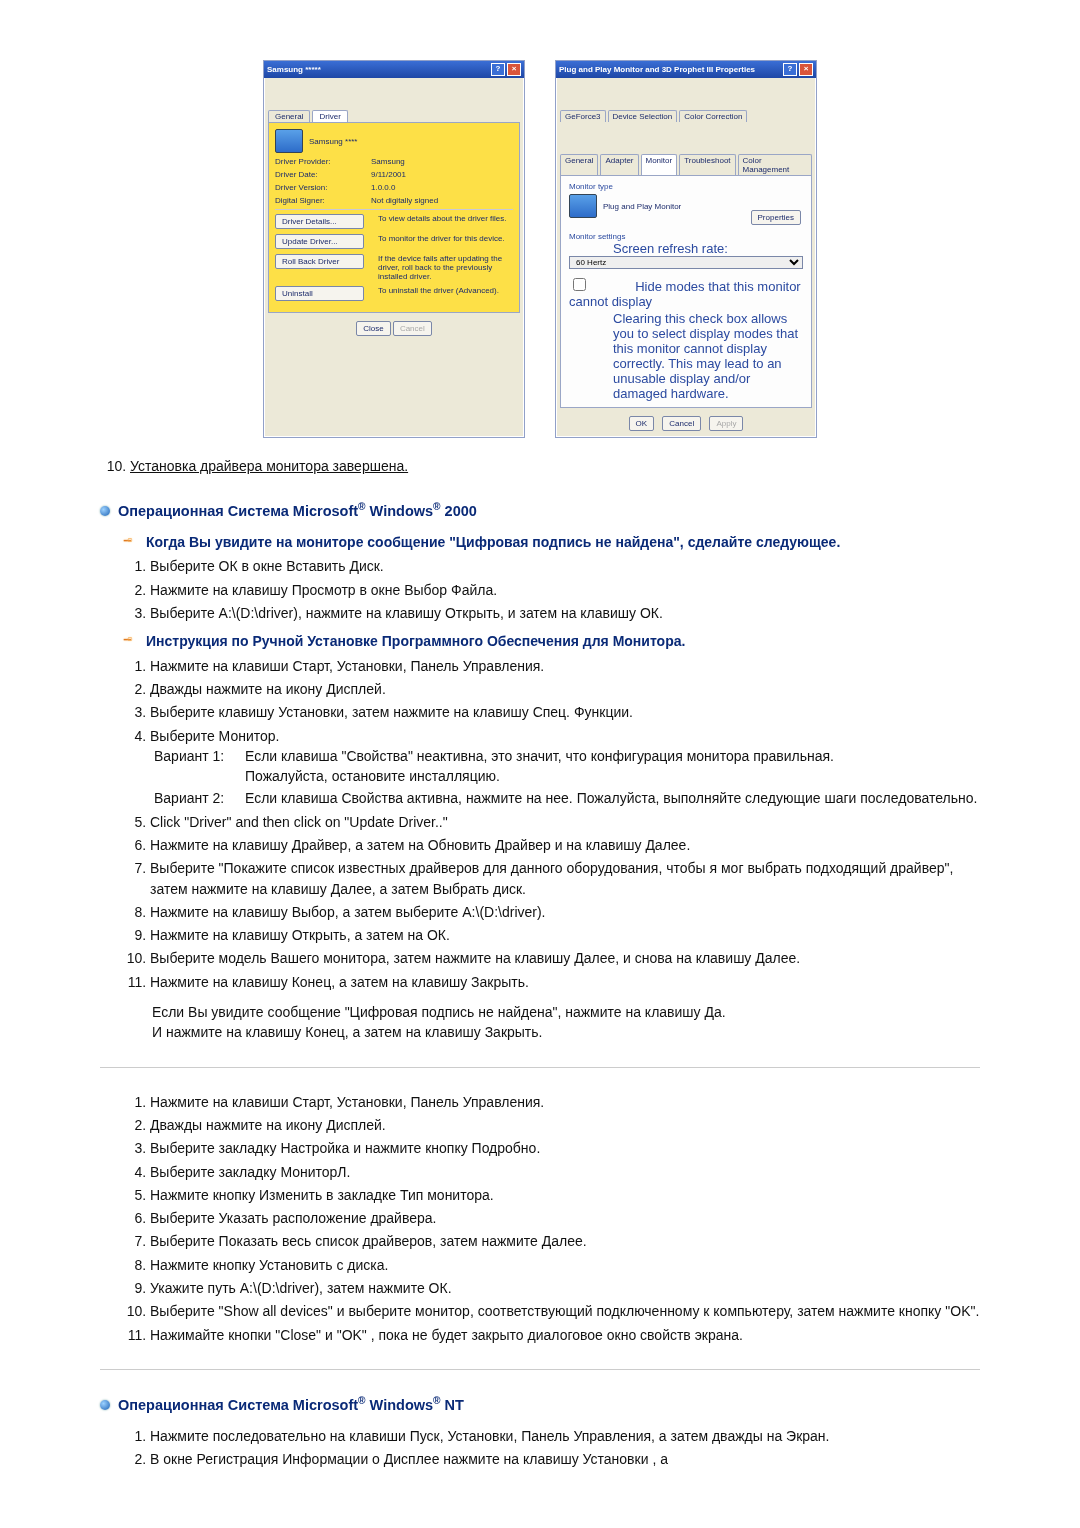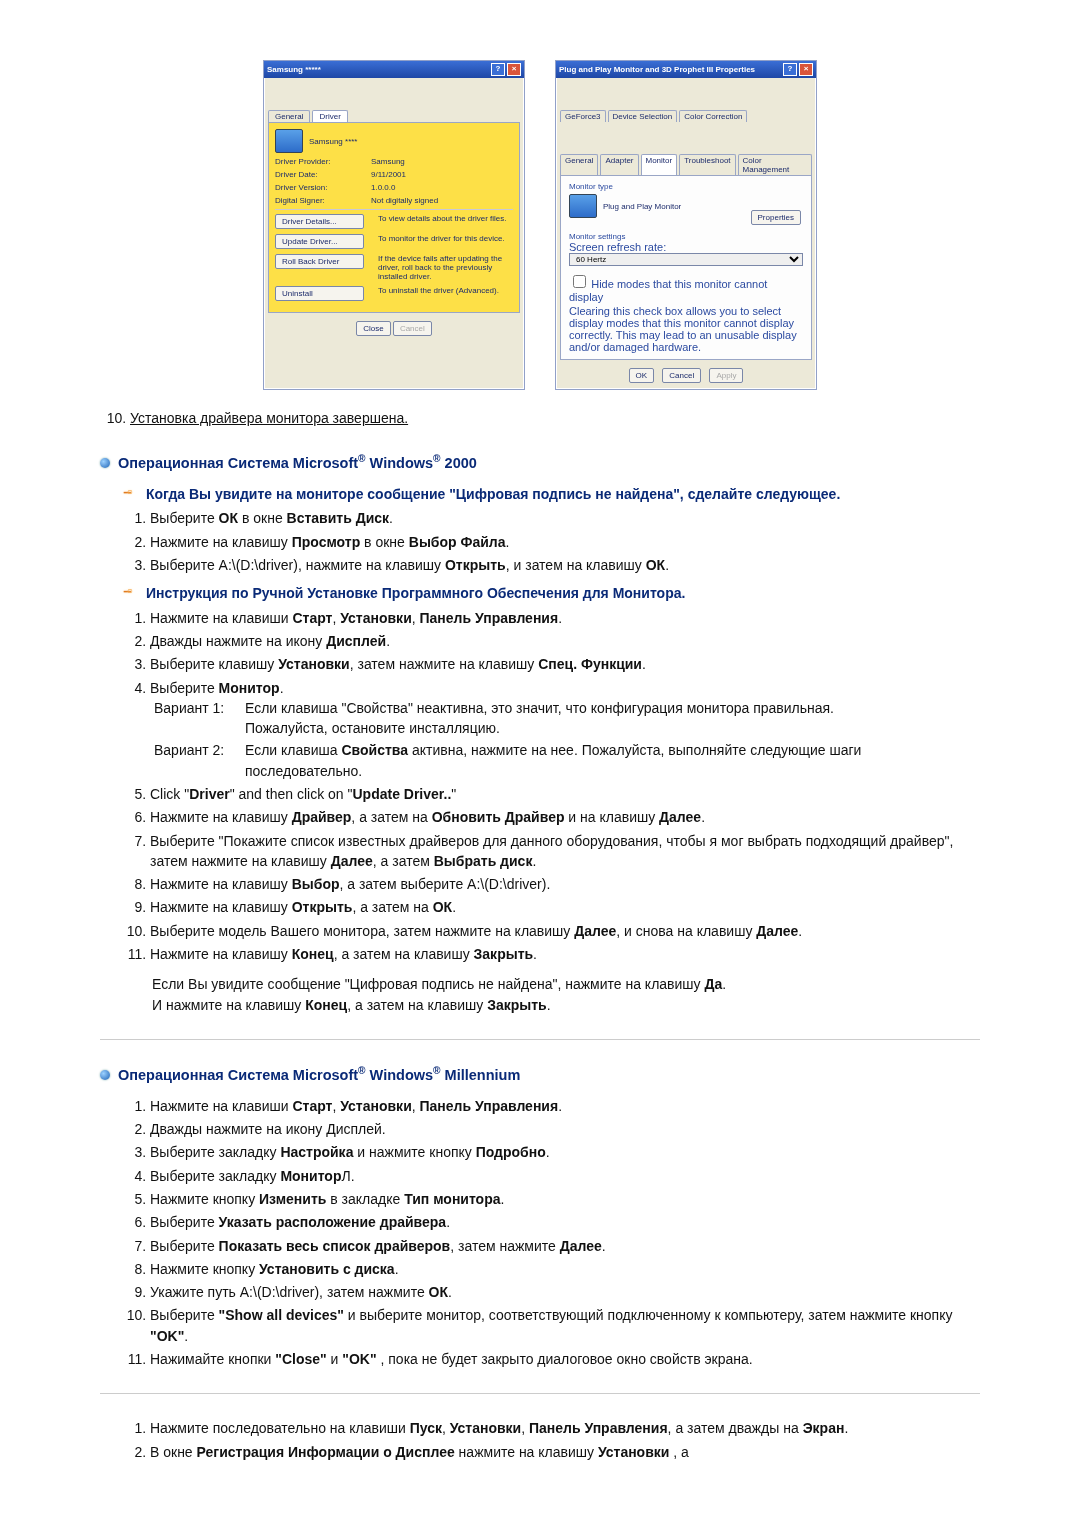--- a/index.html
+++ b/index.html
@@ -79,21 +79,21 @@
     border-radius:2px;
     color:#1c2b6b;
     display:inline-block;
   }
   .dlg .btn.disabled { color:#a8a8a8; }
   .dlg .section-line {
     border-top:1px solid #c8c8d8;
     margin:4px 0;
   }
   .dlg .blue-label { color:#2b4aa0; }
-  .dlg .smalltxt { color:#2b4aa0; font-size:11px; }
+  .dlg .smalltxt { color:#2b4aa0; font-size:13px;margin-left:44px; }
   .dlg .foot { text-align:center; padding:4px 0 6px 0; }
   .dlg select, .dlg input[type=text] {
     border:1px solid #7a87a8; font-size:8px; padding:0 2px;
   }
   .dlg .monicon {
     width:26px;height:22px; display:inline-block;
     background:linear-gradient(#59a0e8,#2d6cc9);
     border:1px solid #345; border-radius:2px;
     vertical-align:middle; margin-right:6px;
   }
@@ -138,21 +138,21 @@
   .dash-ico::after { content:"○"; font-size:10px; color:#f4a03a; margin-left:-5px; }
   .steps { margin:0 0 0 22px; padding-left: 28px; }
   .steps > li { margin-bottom:3px; }
   .vars { margin-left: 4px; }
   .vars .vrow { display:flex; gap:6px; margin-bottom:2px;}
   .vars .vlabel { min-width:85px; }
   .vars .vtext { flex:1; }
   .note-block { margin:10px 0 0 52px; }
   hr.sep { border:none; border-top:1px solid #ccc; margin:24px 0; }
   sup { font-size:70%; }
-  b { font-weight:bold; }
+  b { font-weight:normal; }
 </style>
 </head>
 <body>
 
 <div class="page">
 
   <div class="shots">
 
     <div class="dlg left">
       <div class="titlebar">
@@ -311,38 +311,38 @@
       <li><span>Выберите модель Вашего монитора, затем нажмите на клавишу </span><b>Далее</b><span>, и снова на клавишу </span><b>Далее</b><span>.</span></li>
       <li><span>Нажмите на клавишу </span><b>Конец</b><span>, а затем на клавишу </span><b>Закрыть</b><span>.</span></li>
     </ol>
     <div class="note-block">
       <span>Если Вы увидите сообщение "Цифровая подпись не найдена", нажмите на клавишу </span><b>Да</b><span>.</span><br>
       <span>И нажмите на клавишу </span><b>Конец</b><span>, а затем на клавишу </span><b>Закрыть</b><span>.</span>
     </div>
 
     <hr class="sep">
 
-    <div class="sect-head">
-      <span class="bullet"></span>
-      <span><span>Операционная Система Microsoft</span><sup>®</sup><span> Windows</span><sup>®</sup><span> Millennium</span></span>
-    </div>
     <ol class="steps">
       <li><span>Нажмите на клавиши </span><b>Старт</b>, <b>Установки</b>, <b>Панель Управления</b><span>.</span></li>
       <li><span>Дважды нажмите на икону Дисплей.</span></li>
       <li><span>Выберите закладку </span><b>Настройка</b><span> и нажмите кнопку </span><b>Подробно</b><span>.</span></li>
       <li><span>Выберите закладку </span><b>Монитор</b><span>Л.</span></li>
       <li><span>Нажмите кнопку </span><b>Изменить</b><span> в закладке </span><b>Тип монитора</b><span>.</span></li>
       <li><span>Выберите </span><b>Указать расположение драйвера</b><span>.</span></li>
       <li><span>Выберите </span><b>Показать весь список драйверов</b><span>, затем нажмите </span><b>Далее</b><span>.</span></li>
       <li><span>Нажмите кнопку </span><b>Установить с диска</b><span>.</span></li>
       <li><span>Укажите путь A:\(D:\driver), затем нажмите </span><b>ОК</b><span>.</span></li>
       <li><span>Выберите </span><b>"Show all devices"</b><span> и выберите монитор, соответствующий подключенному к компьютеру, затем нажмите кнопку </span><b>"OK"</b><span>.</span></li>
       <li><span>Нажимайте кнопки </span><b>"Close"</b><span> и </span><b>"OK"</b><span> , пока не будет закрыто диалоговое окно свойств экрана.</span></li>
     </ol>
 
     <hr class="sep">
 
+    <div class="sect-head">
+      <span class="bullet"></span>
+      <span><span>Операционная Система Microsoft</span><sup>®</sup><span> Windows</span><sup>®</sup><span> NT</span></span>
+    </div>
     <ol class="steps">
       <li><span>Нажмите последовательно на клавиши </span><b>Пуск</b>, <b>Установки</b>, <b>Панель Управления</b><span>, а затем дважды на </span><b>Экран</b><span>.</span></li>
       <li><span>В окне </span><b>Регистрация Информации о Дисплее</b><span> нажмите на клавишу </span><b>Установки</b><span> , а</span></li>
     </ol>
   </div>
 </div>
 
 </body></html>

